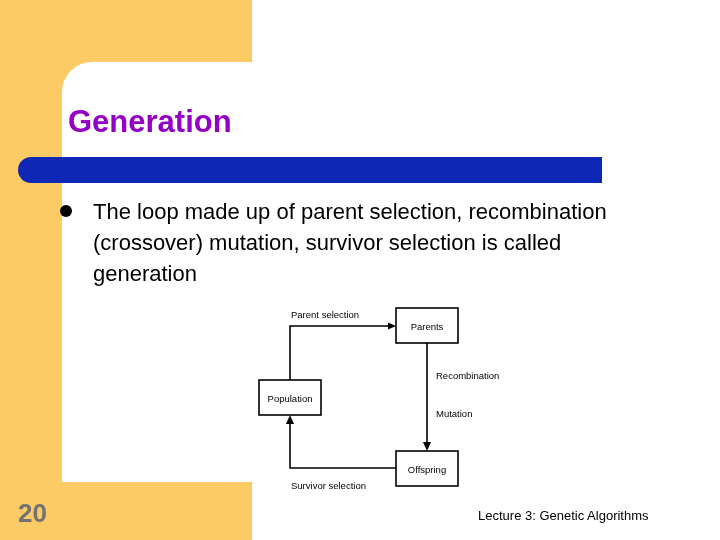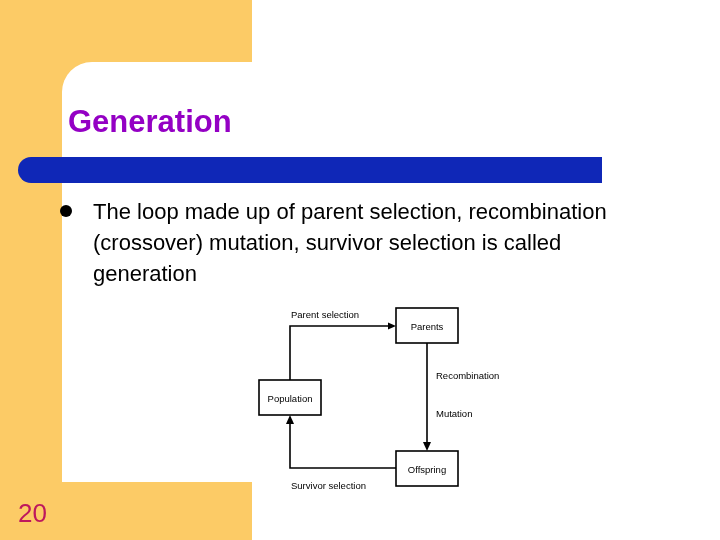--- a/index.html
+++ b/index.html
@@ -113,22 +113,22 @@
     font-size: 9.5px;
     fill: #000000;
   }
 
   
   .page-number {
     position: absolute;
     left: 18px;
     top: 498px;
     font-size: 26px;
-    font-weight: normal;
-    color: #be185d;
+    font-weight: bold;
+    color: #737373;
   }
   .footer-note {
     position: absolute;
     left: 478px;
     top: 508px;
     font-size: 13px;
     color: #000000;
     white-space: nowrap;
   }
 </style>
@@ -170,14 +170,15 @@
       <text x="178" y="83" class="dg-edge-label">Recombination</text>
       <text x="178" y="121" class="dg-edge-label">Mutation</text>
 
       <path d="M 138 172 L 32 172 L 32 125" fill="none" stroke="#000000" stroke-width="1.6"></path>
       <path d="M 32 119 L 28 128 L 36 128 Z" fill="#000000"></path>
       <text x="33" y="193" class="dg-edge-label">Survivor selection</text>
     </svg>
   </div>
 
   <div class="page-number">20</div>
+  <div class="footer-note">Lecture 3: Genetic Algorithms</div>
 
 </div>
 
 </body></html>

